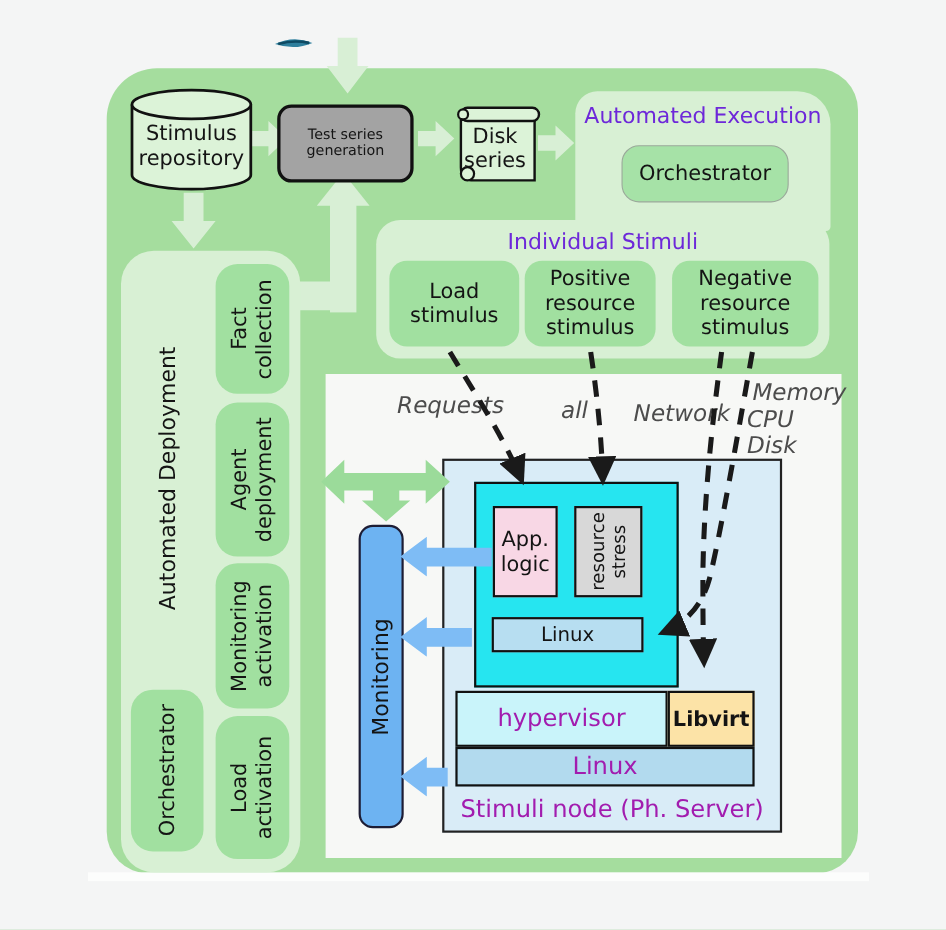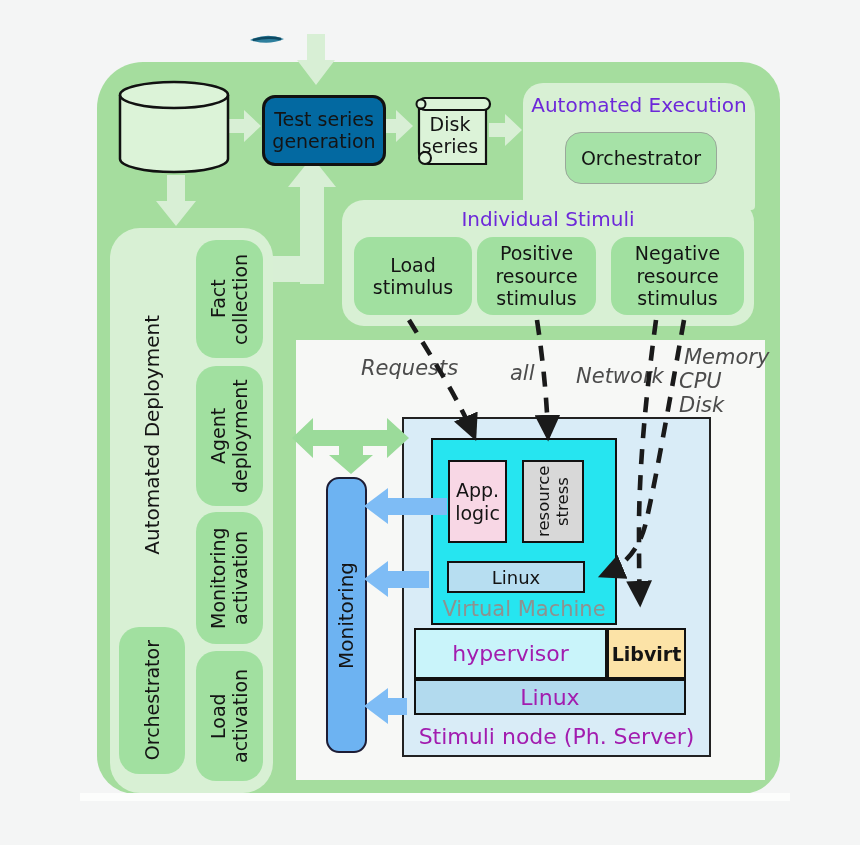--- a/index.html
+++ b/index.html
@@ -16,22 +16,22 @@
   .paleshape{z-index:2;}
   
   .ctr{display:flex;align-items:center;justify-content:center;text-align:center;}
   .title20{font-size:20px;color:#6d28d9;}
   .vtext{writing-mode:vertical-rl;transform:rotate(180deg);text-align:center;line-height:1.18;}
   .italiclbl{font-style:italic;font-size:21px;color:#4c4c4c;z-index:4;white-space:nowrap;}
   .mutetxt{color:#a21caf;}
   
   .cyl-wrap{left:118px;top:80px;width:112px;height:96px;z-index:3;}
   .cyl-text{left:120px;top:100px;width:108px;height:66px;font-size:19px;line-height:1.2;z-index:4;}
-  .gen-box{left:262px;top:95px;width:118px;height:65px;background:#0369a1;border:3px solid #111;
-           border-radius:13px;font-size:19px;line-height:1.15;z-index:3;}
+  .gen-box{left:252px;top:95px;width:118px;height:65px;background:#a3a3a3;border:3px solid #111;
+           border-radius:13px;font-size:13px;line-height:1.15;z-index:3;}
   .scroll-wrap{left:407px;top:95px;width:86px;height:76px;z-index:3;}
   .scroll-text{left:409px;top:108px;width:82px;height:56px;font-size:19px;line-height:1.15;z-index:4;}
   .ae-panel{left:523px;top:83px;width:232px;height:127px;border-radius:20px 30px 4px 4px;}
   .ae-title{left:523px;top:92px;width:232px;height:26px;z-index:3;}
   .orch-btn{left:565px;top:132px;width:150px;height:50px;background:#a6e2a7;border:1.5px solid #9aa89a;
             border-radius:16px;font-size:19px;z-index:3;display:flex;align-items:center;justify-content:center;}
   
   .is-panel{left:342px;top:200px;width:412px;height:126px;border-radius:22px;}
   .is-title{left:342px;top:206px;width:412px;height:26px;z-index:3;}
   .stim-box{top:237px;height:78px;border-radius:16px;padding:0 3px;}
@@ -95,20 +95,21 @@
   <svg class="abs paleshape" style="left:260px;top:154px" width="80" height="140" viewBox="0 0 80 140">
     <rect x="3" y="102" width="50" height="26" rx="10" fill="#d8efd5"></rect>
     <rect x="40" y="28" width="24" height="102" fill="#d8efd5"></rect>
     <polygon points="52,3 28,33 76,33" fill="#d8efd5"></polygon>
   </svg>
 
   <svg class="abs cyl-wrap" width="112" height="96" viewBox="0 0 112 96">
     <path d="M2 15 V79 A54 13 0 0 0 110 79 V15" fill="#dcf3d8" stroke="#111" stroke-width="2.5"></path>
     <ellipse cx="56" cy="15" rx="54" ry="13" fill="#dcf3d8" stroke="#111" stroke-width="2.5"></ellipse>
   </svg>
+  <div class="abs ctr cyl-text">Stimulus repository</div>
 
   <div class="abs ctr gen-box">Test series generation</div>
 
   <svg class="abs scroll-wrap" width="86" height="76" viewBox="0 0 86 76">
     <path d="M16 14 H79 V69 H24 Q12 69 12 57 V14 Z" fill="#dcf3d8" stroke="#111" stroke-width="2.2"></path>
     <rect x="12" y="3" width="71" height="12" rx="6" fill="#dcf3d8" stroke="#111" stroke-width="2.2"></rect>
     <circle cx="14" cy="9" r="4.5" fill="#dcf3d8" stroke="#111" stroke-width="2"></circle>
     <circle cx="18" cy="63" r="6" fill="#dcf3d8" stroke="#111" stroke-width="2"></circle>
   </svg>
   <div class="abs ctr scroll-text">Disk series</div>
@@ -147,21 +148,20 @@
 
   <div class="abs italiclbl" style="left:361px;top:356px">Requests</div>
   <div class="abs italiclbl" style="left:510px;top:361px">all</div>
   <div class="abs italiclbl" style="left:576px;top:364px">Network</div>
   <div class="abs italiclbl" style="left:684px;top:345px">Memory</div>
   <div class="abs italiclbl" style="left:679px;top:369px">CPU</div>
   <div class="abs italiclbl" style="left:679px;top:393px">Disk</div>
 
   <div class="abs compute"></div>
   <div class="abs vm"></div>
-  <div class="abs ctr vm-label">Virtual Machine</div>
   <div class="abs ctr applogic">App. logic</div>
   <div class="abs ctr stress">
     <span class="vtext">resource stress</span>
   </div>
   <div class="abs ctr vmlinux">Linux</div>
   <div class="abs ctr hyperv mutetxt">hypervisor</div>
   <div class="abs ctr libvirt">Libvirt</div>
   <div class="abs ctr hostlinux mutetxt">Linux</div>
   <div class="abs ctr computelbl mutetxt">Stimuli node (Ph. Server)</div>
 

